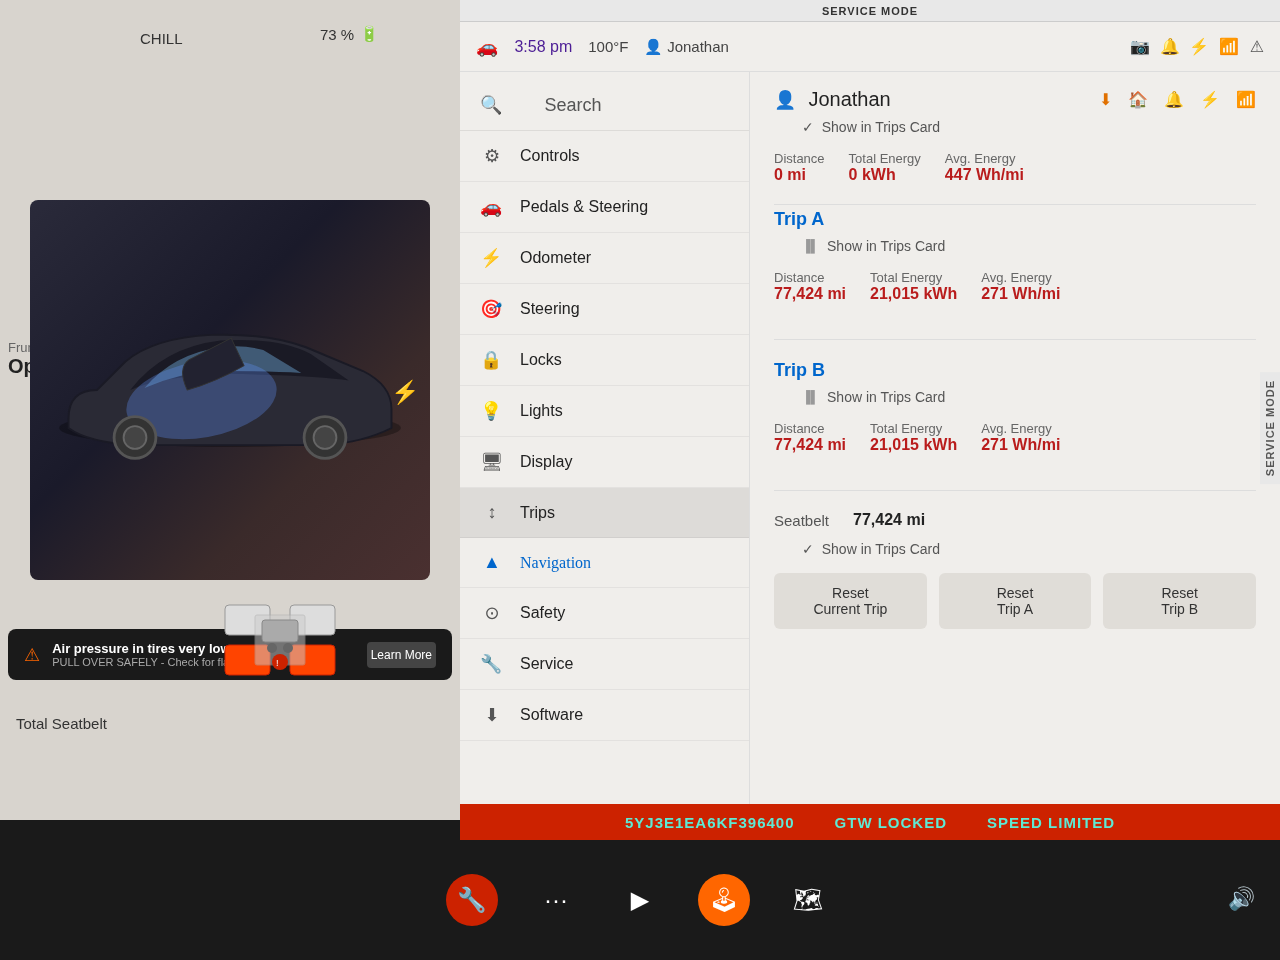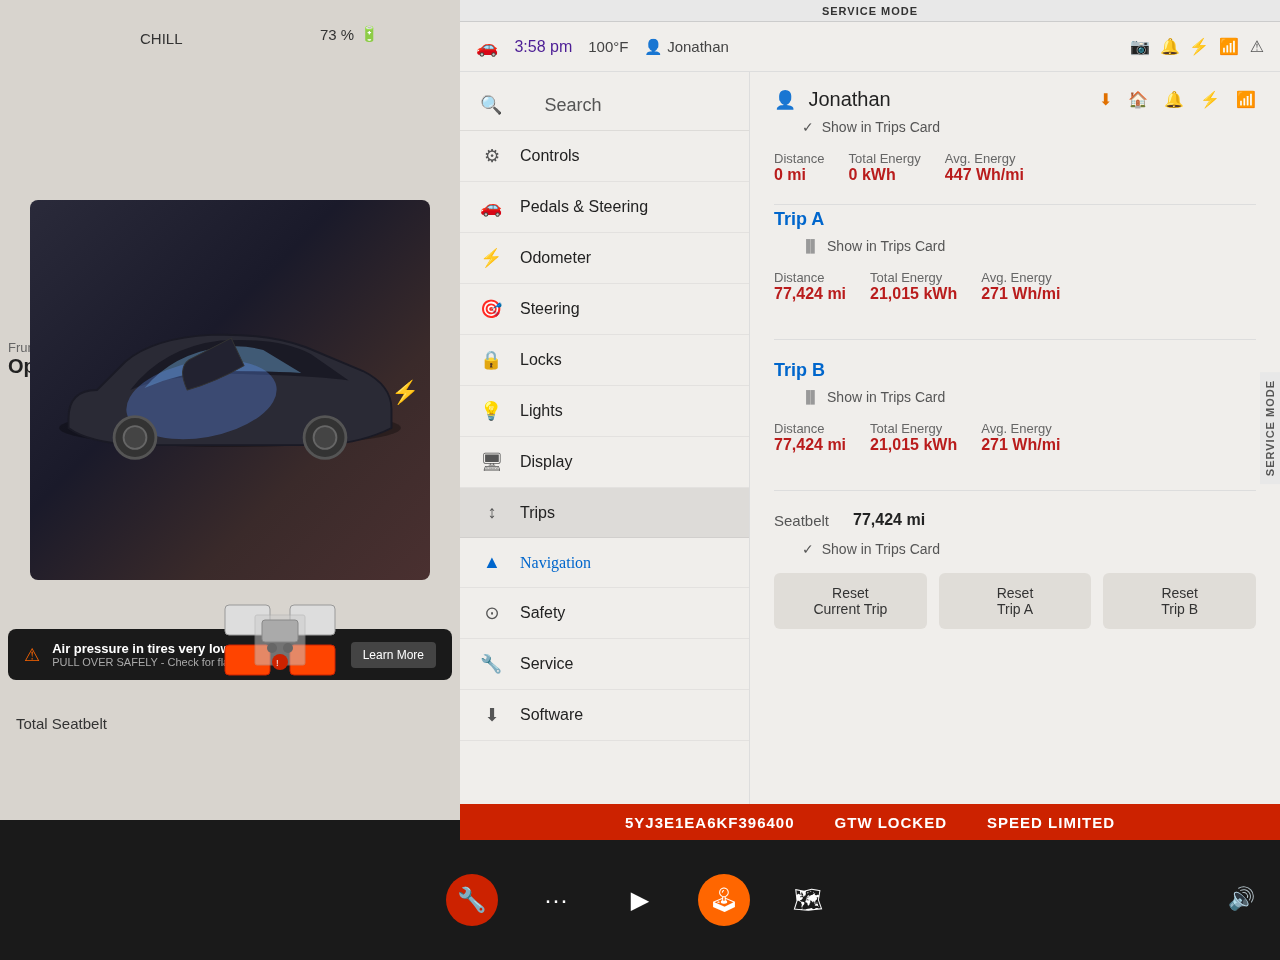--- a/index.html
+++ b/index.html
@@ -119,21 +119,21 @@
       margin: 0 8px;
     }
     .warning-icon { color: #ff6600; font-size: 18px; }
     .warning-text-main { font-size: 13px; font-weight: 600; color: white; }
     .warning-text-sub { font-size: 11px; color: #aaa; }
     .learn-more-btn {
       margin-left: auto;
       background: #444;
       color: white;
       border: none;
-      padding: 6px 12px;
+      padding: 6px 4px;
       border-radius: 4px;
       font-size: 12px;
       cursor: pointer;
     }
 
     
     .seatbelt-warning {
       position: absolute;
       bottom: 80px;
       left: 0;
@@ -312,21 +312,21 @@
       position: absolute;
       bottom: 120px;
       left: 460px;
       right: 0;
       height: 36px;
       background: #cc2200;
       display: flex;
       align-items: center;
       justify-content: center;
       gap: 40px;
-      color: #ffffff;
+      color: #5eead4;
       font-size: 15px;
       font-weight: 700;
       letter-spacing: 1px;
     }
 
     
     .taskbar {
       position: absolute;
       bottom: 0;
       left: 0;

